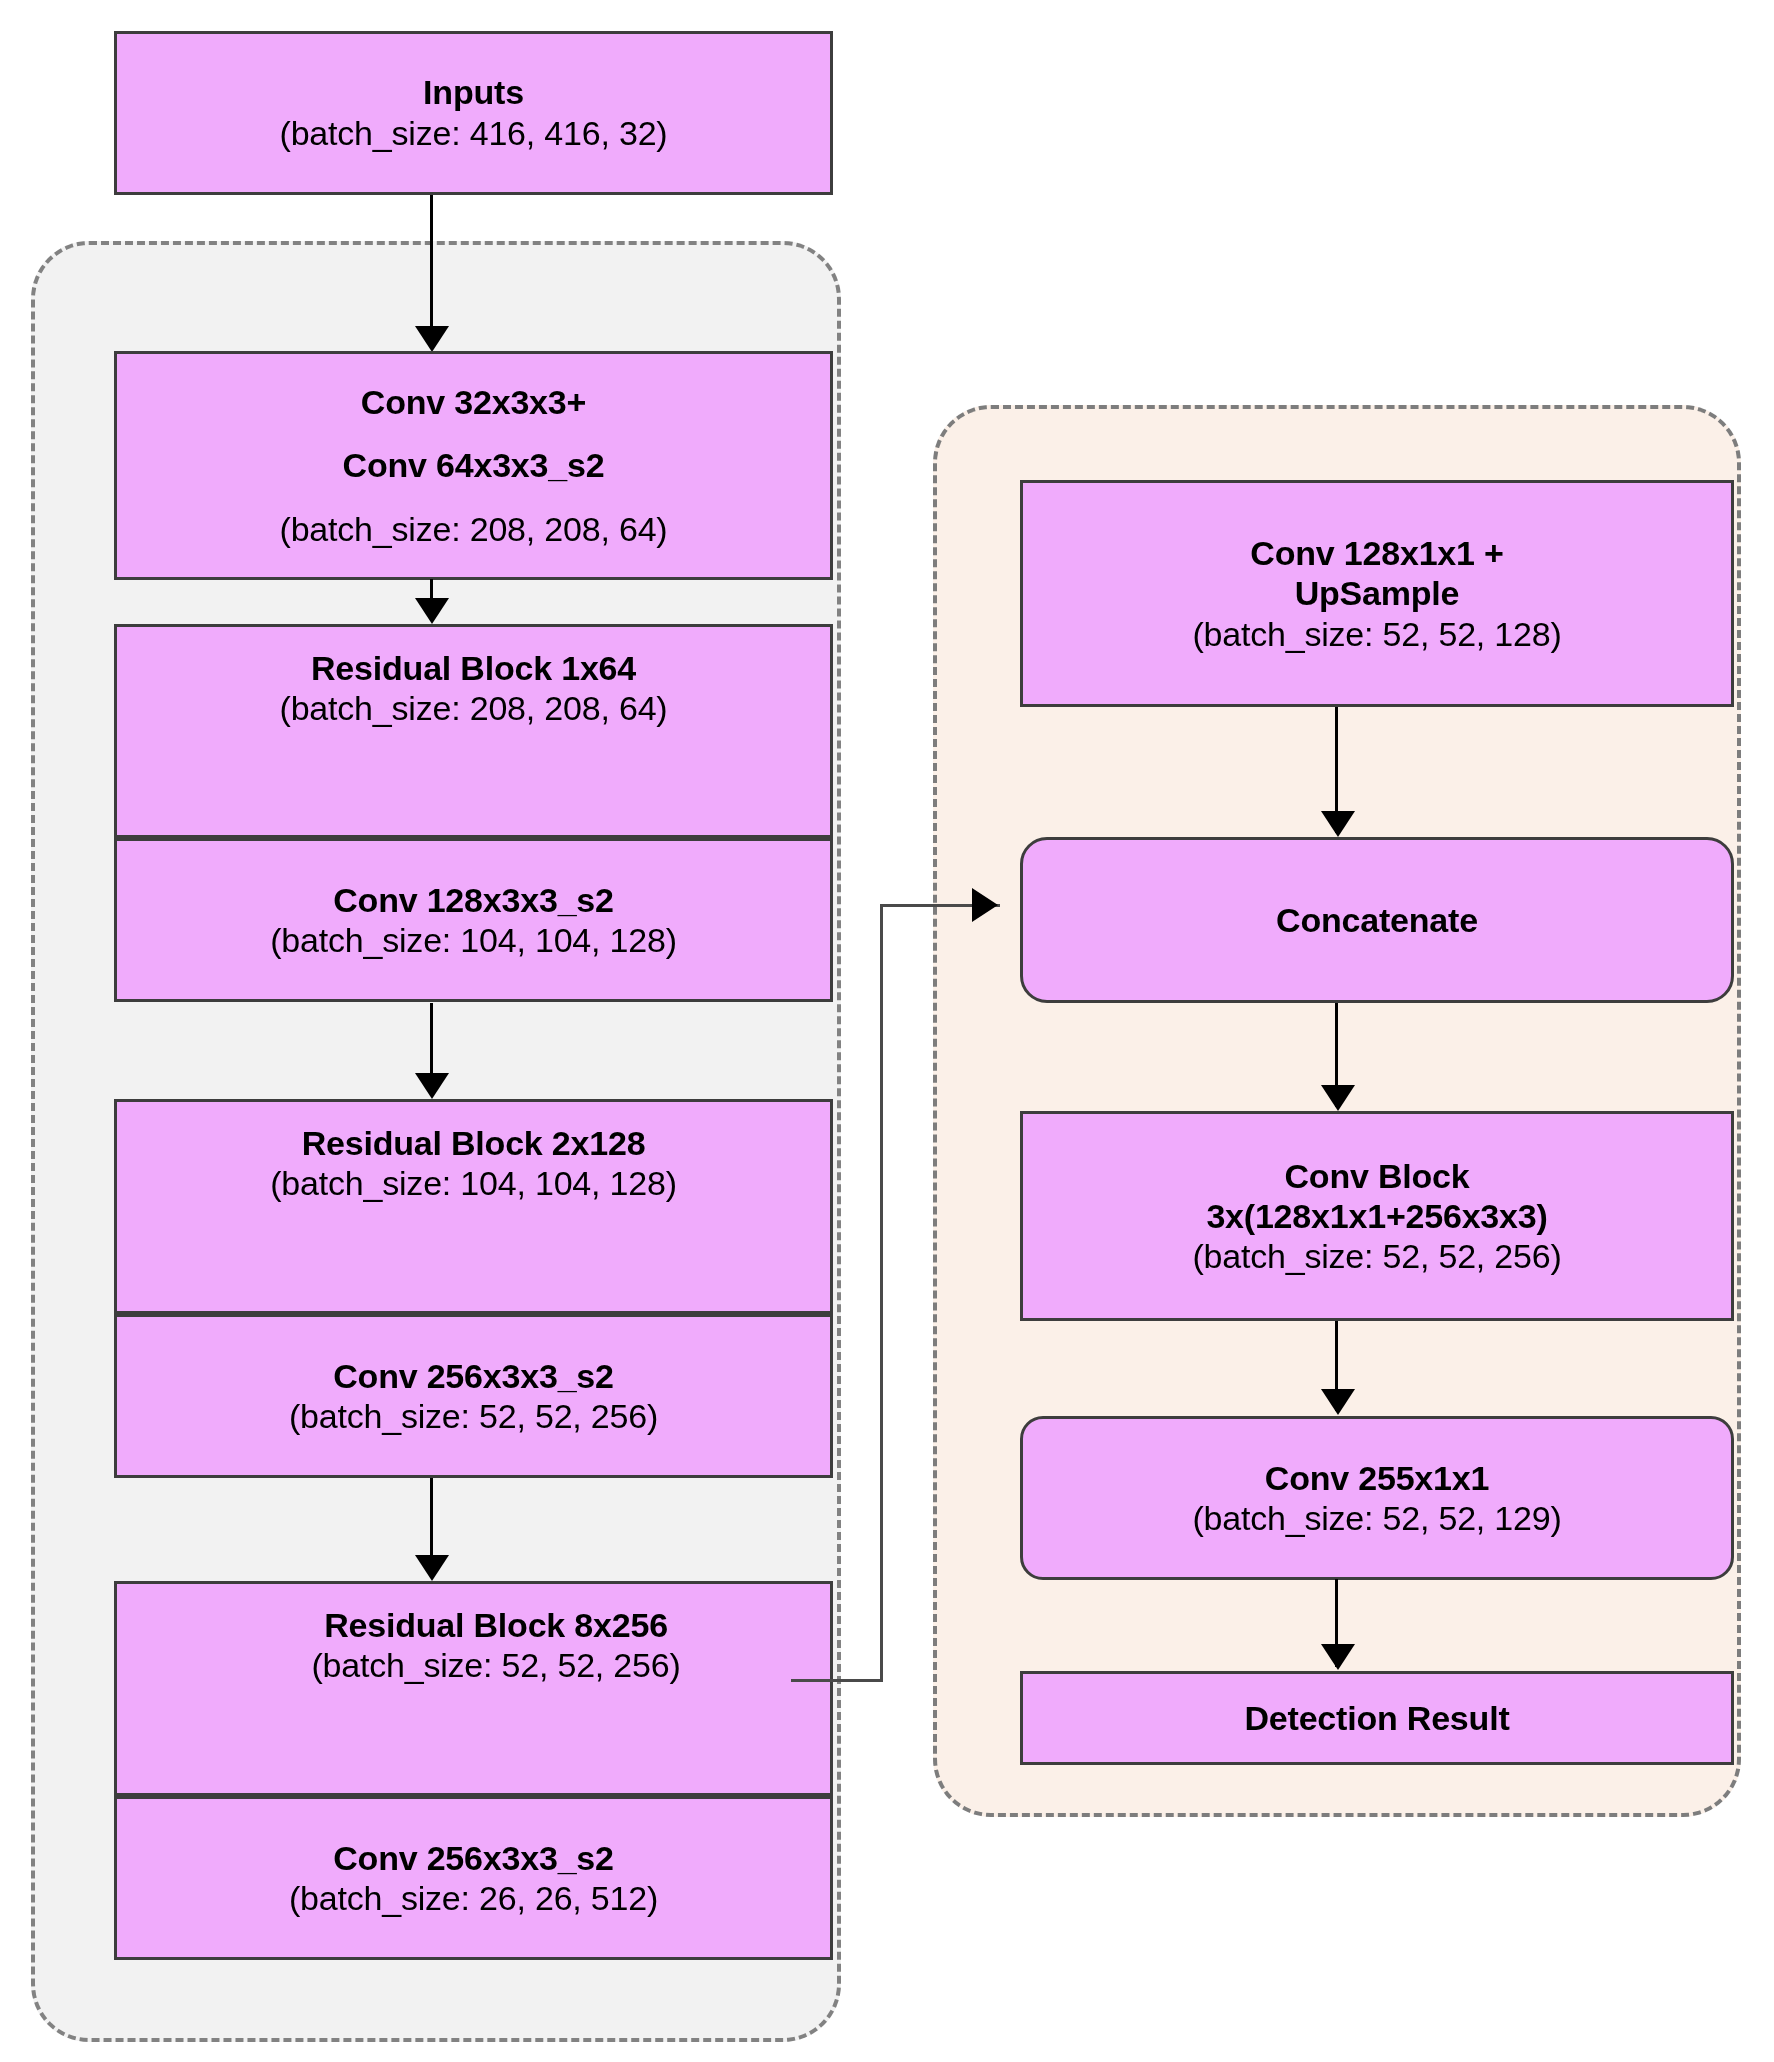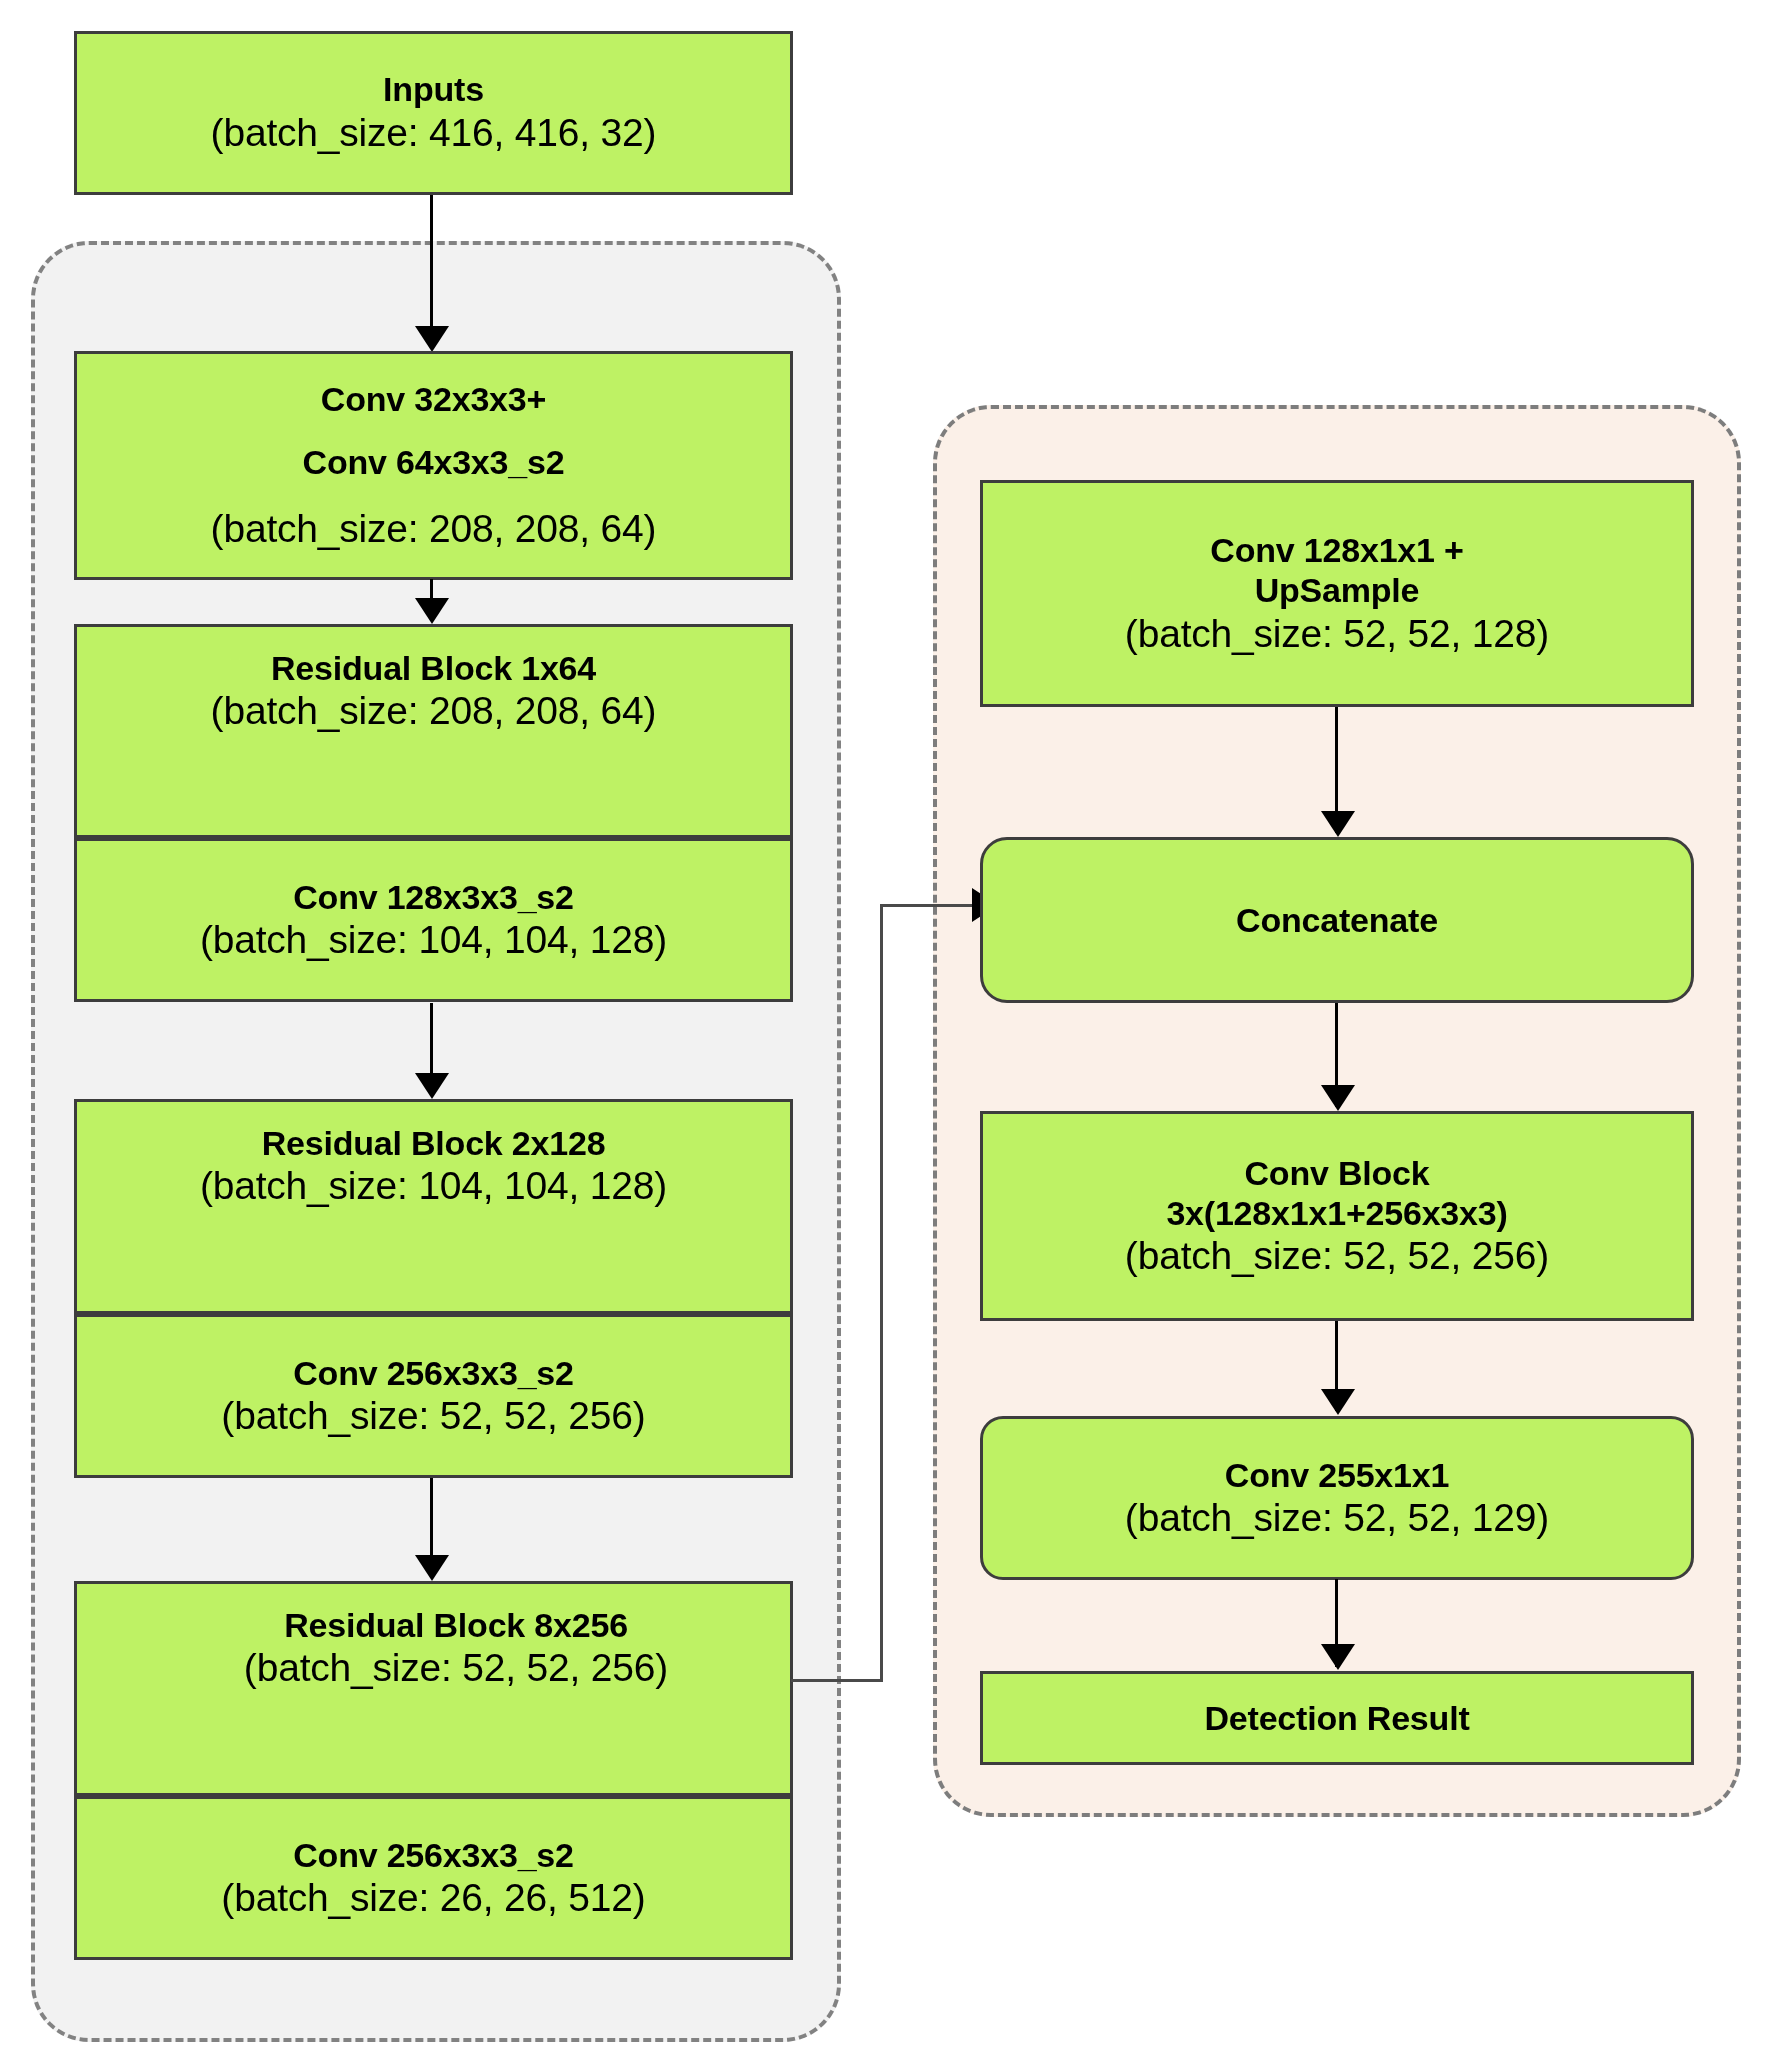--- a/index.html
+++ b/index.html
@@ -39,40 +39,41 @@
     top: 405px;
     width: 808px;
     height: 1412px;
     background: #fbf0e8;
     border-color: #7d7d7d;
   }
 
   
   .node {
     position: absolute;
-    background: #bef264;
+    background: #f0abfc;
     border: 3.2px solid #3d3d3d;
     box-sizing: border-box;
     display: flex;
     flex-direction: column;
     align-items: center;
     justify-content: center;
     text-align: center;
     color: #000000;
     line-height: 1.18;
+    margin-left: 40px;
   }
   .node .ttl {
     font-weight: bold;
     font-size: 34px;
     letter-spacing: -0.2px;
     white-space: nowrap;
   }
   .node .shape {
     font-weight: normal;
-    font-size: 39px;
+    font-size: 34px;
     letter-spacing: -0.2px;
     white-space: nowrap;
   }
   
   .node.top-aligned {
     justify-content: flex-start;
     padding-top: 21px;
   }
 
   

